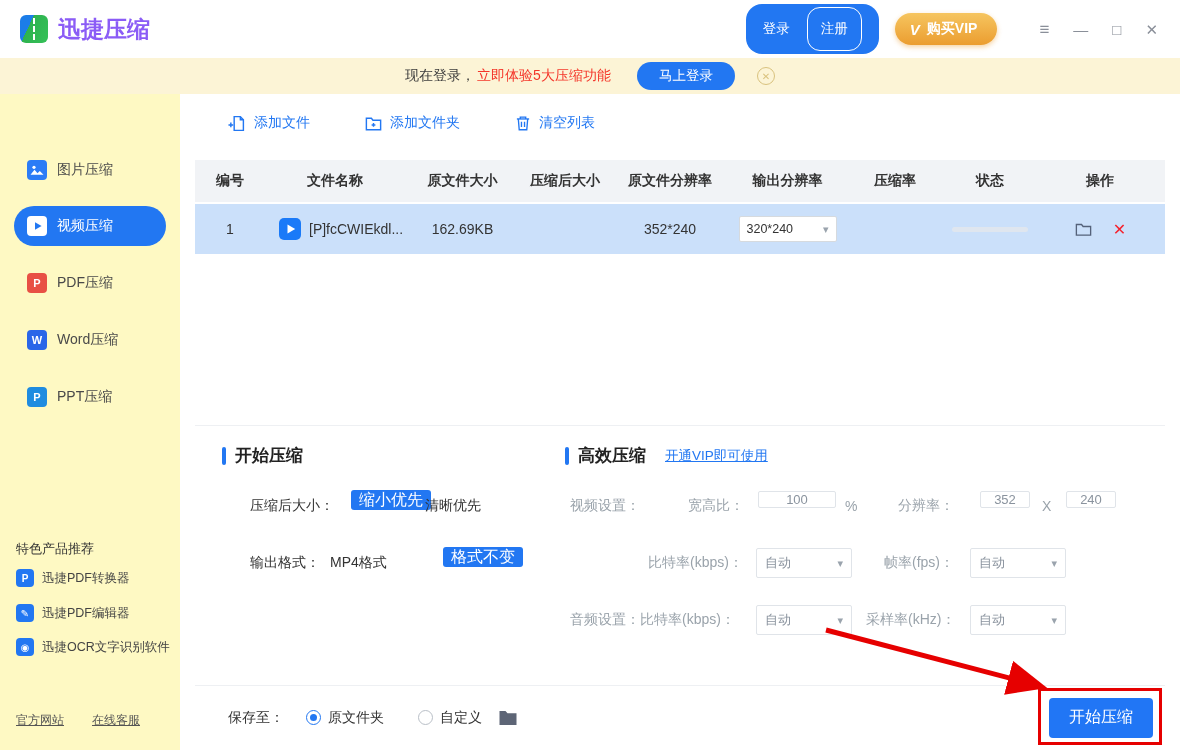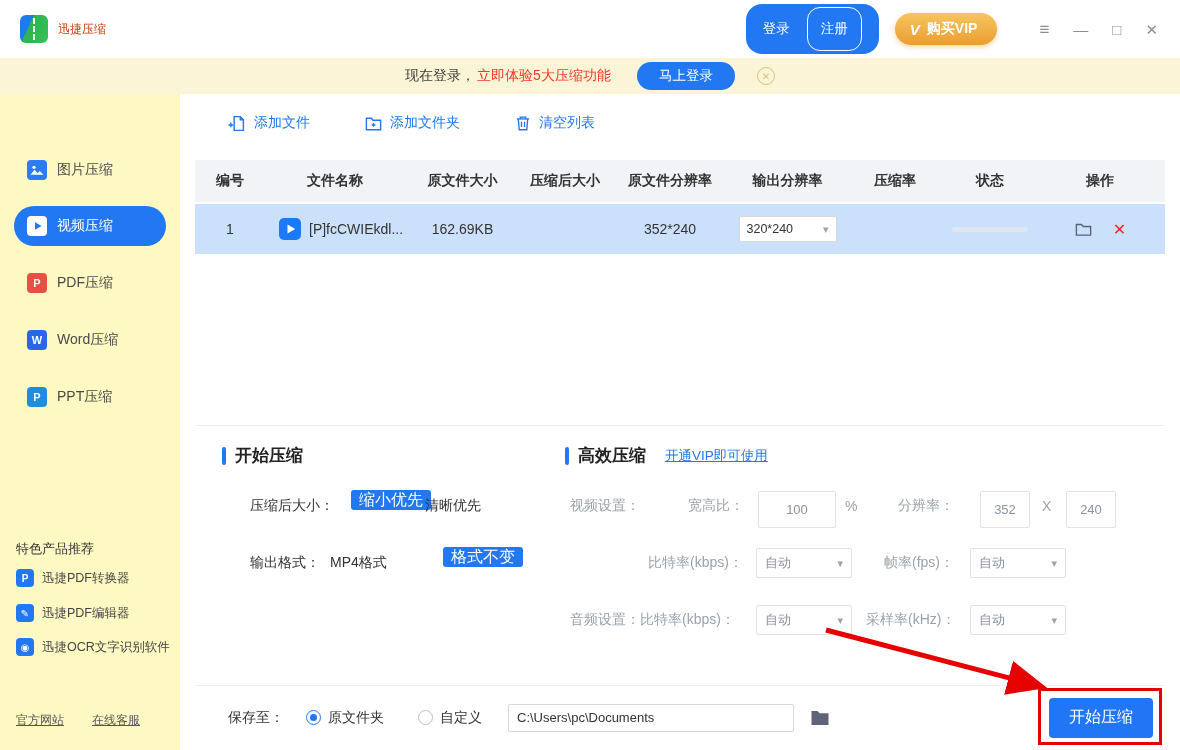--- a/index.html
+++ b/index.html
@@ -6,21 +6,21 @@
   html,body { background:#e9e9e9; }
   body { font-family:"Liberation Sans","DejaVu Sans",sans-serif; }
   .app { width:1180px; height:750px; background:#fff; position:relative; overflow:hidden; margin:0 auto; }
 
   
   .header { height:58px; display:flex; align-items:center; padding:0 22px 0 20px; background:#fff; }
   .logo { width:28px; height:28px; border-radius:6px; margin-right:10px; flex:0 0 auto;
           background:linear-gradient(115deg,#1c7de8 0%,#1c7de8 34%,#2eb24f 34%,#35c158 100%); position:relative; }
   .logo::after { content:""; position:absolute; left:13px; top:3px; bottom:3px; width:0;
                  border-left:2px dashed #fff; }
-  .app-title { font-size:12px; font-weight:normal; color:#c2410c; }
+  .app-title { font-size:23px; font-weight:bold; color:#8b5cf6; }
   .header-right { margin-left:auto; display:flex; align-items:center; }
   .auth { display:flex; align-items:center; background:#2277f2; border-radius:16px; color:#fff; font-size:13.5px; }
   .auth .login { padding:6px 17px; cursor:pointer; }
   .auth .register { border:1px solid #fff; border-radius:13px; margin:3px 17px 3px 0; padding:12px 13px; cursor:pointer; }
   .vip-btn { margin-left:16px; display:flex; align-items:center; gap:7px; color:#fff; font-size:14px; font-weight:bold;
              background:linear-gradient(180deg,#f6c55f,#eb9d30); border-radius:17px; padding:7px 20px 7px 15px;
              box-shadow:0 2px 5px rgba(235,157,48,.45); cursor:pointer; }
   .vip-v { font-style:italic; font-weight:900; font-size:15px; }
   .win-controls { margin-left:42px; display:flex; align-items:center; gap:24px; color:#8a8f99; font-size:15px; }
   .win-controls span { cursor:pointer; line-height:1; }
@@ -81,21 +81,21 @@
   .sec-bar { width:4px; height:18px; background:#2277f2; border-radius:2px; }
   .sec-title { font-size:17px; font-weight:bold; color:#222; }
   .vip-link { font-size:13.5px; color:#2277f2; text-decoration:underline; margin-left:10px; cursor:pointer; }
   .srow { position:absolute; left:0; right:0; height:32px; }
   .srow .lab  { position:absolute; top:50%; transform:translateY(-50%); font-size:14px; color:#333; white-space:nowrap; }
   .srow .glab { position:absolute; top:50%; transform:translateY(-50%); font-size:14px; color:#9aa3ab; white-space:nowrap; }
   .pill-btn { position:absolute; top:0; width:80px; height:20px; border:none; border-radius:3px; font-size:16px; cursor:pointer;
               font-family:inherit;margin-left:31px; }
   .pill-on  { background:#2277f2; color:#fff; }
   .txt-opt  { position:absolute; top:50%; transform:translateY(-50%); font-size:14px; color:#333; cursor:pointer; white-space:nowrap; }
-  .num-in { position:absolute; top:1px; height:37px; border:1px solid #e0e4e9; border-radius:2px; background:#fff;
+  .num-in { position:absolute; top:1px; height:17px; border:1px solid #e0e4e9; border-radius:2px; background:#fff;
             text-align:center; font-size:13px; color:#8a939e; font-family:inherit; }
   .dd { position:absolute; top:1px; width:96px; height:30px; border:1px solid #e0e4e9; border-radius:2px; background:#fff;
         display:flex; align-items:center; justify-content:space-between; padding:0 8px; font-size:13px; color:#8a939e; cursor:pointer; }
 
   
   .bbar { position:absolute; top:591px; left:15px; width:970px; height:64px; border-top:1px solid #eef0f3;
           display:flex; align-items:center; font-size:14px; color:#333; }
   .bbar .save-label { margin-left:33px; }
   .radio { width:15px; height:15px; border-radius:50%; border:1px solid #b9bfc7; background:#fff; position:relative; cursor:pointer; flex:0 0 auto; }
   .radio.sel { border-color:#2277f2; }
@@ -321,21 +321,20 @@
           </div>
         </div>
       </div>
 
       <div class="bbar">
         <span class="save-label">保存至：</span>
         <span class="radio sel r1"></span>
         <span class="rlab">原文件夹</span>
         <span class="radio r2"></span>
         <span class="rlab">自定义</span>
-        <input class="path-in" value="C:\Users\pc\Documents" style="">
         <span class="bfolder">
           <svg width="20" height="18" viewBox="0 0 20 18" fill="#5d6576">
               <path d="M1.5 2h6l2 2.3h9V16h-17z"></path>
             </svg>
         </span>
         <button class="start-btn">开始压缩</button>
       </div>
 
     </div>
   </div>

